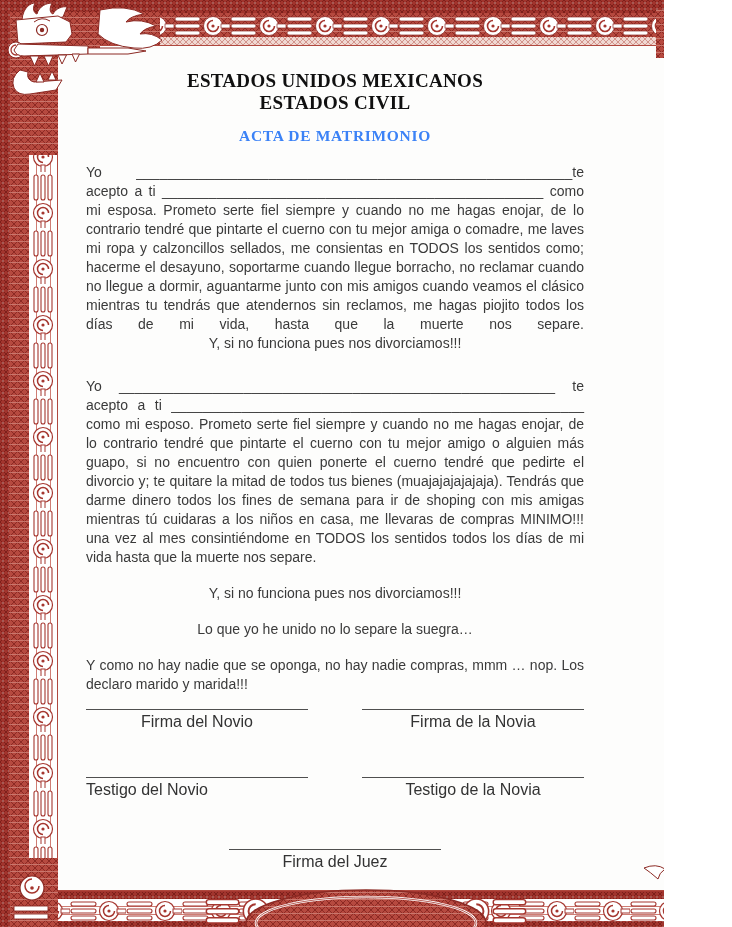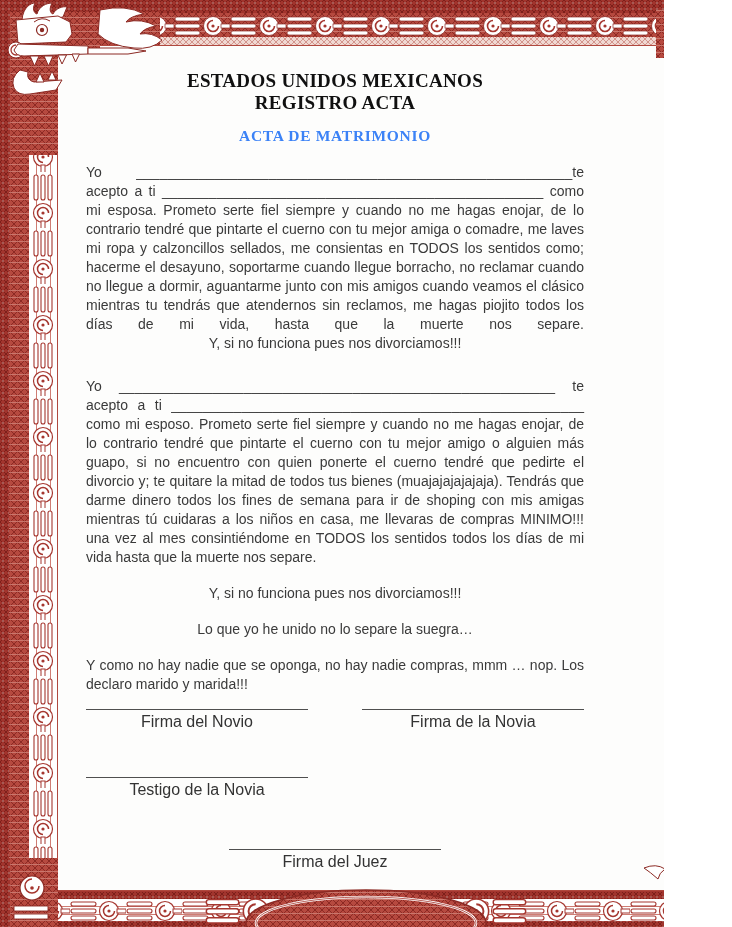--- a/index.html
+++ b/index.html
@@ -195,21 +195,21 @@
       <circle cx="696" cy="884" r="2" fill="#a5362f"></circle>
       <rect x="668" y="902" width="30" height="5" fill="#ffffff" stroke="#8c2a24" stroke-width="0.9"></rect>
       <rect x="668" y="910" width="30" height="5" fill="#ffffff" stroke="#8c2a24" stroke-width="0.9"></rect>
     </g>
   </svg>
 
   <div class="content">
 
     <h1 class="doc-title">
       <span>ESTADOS UNIDOS MEXICANOS</span><br>
-      <span>REGISTRO ACTA</span>
+      <span>ESTADOS CIVIL</span>
     </h1>
 
     <h2 class="doc-subtitle">ACTA DE MATRIMONIO</h2>
 
     <p class="vow stretch-last"><span>Yo </span><span>________________________________________________________</span><span>te acepto a ti </span><span>_________________________________________________</span><span> como mi esposa. Prometo serte fiel siempre y cuando no me hagas enojar, de lo contrario tendré que pintarte el cuerno con tu mejor amiga o comadre, me laves mi ropa y calzoncillos sellados, me consientas en TODOS los sentidos como; hacerme el desayuno, soportarme cuando llegue borracho, no reclamar cuando no llegue a dormir, aguantarme junto con mis amigos cuando veamos el clásico mientras tu tendrás que atendernos sin reclamos, me hagas piojito todos los días de mi vida, hasta que la muerte nos separe.</span></p>
     <p class="line">Y, si no funciona pues nos divorciamos!!!</p>
 
     <p class="vow second"><span>Yo </span><span>________________________________________________________</span><span> te acepto a ti </span><span>_____________________________________________________</span><span> como mi esposo. Prometo serte fiel siempre y cuando no me hagas enojar, de lo contrario tendré que pintarte el cuerno con tu mejor amigo o alguien más guapo, si no encuentro con quien ponerte el cuerno tendré que pedirte el divorcio y; te quitare la mitad de todos tus bienes (muajajajajajaja). Tendrás que darme dinero todos los fines de semana para ir de shoping con mis amigas mientras tú cuidaras a los niños en casa, me llevaras de compras MINIMO!!! una vez al mes consintiéndome en TODOS los sentidos todos los días de mi vida hasta que la muerte nos separe.</span></p>
 
     <p class="line gap">Y, si no funciona pues nos divorciamos!!!</p>
@@ -221,20 +221,24 @@
         <div class="sig-line"></div>
         <div class="sig-label">Firma del Novio</div>
       </div>
       <div class="sig-col">
         <div class="sig-line"></div>
         <div class="sig-label">Firma de la Novia</div>
       </div>
     </div>
 
     <div class="sig-row second">
+      <div class="sig-col">
+        <div class="sig-line"></div>
+        <div class="sig-label align-left">Testigo del Novio</div>
+      </div>
       <div class="sig-col">
         <div class="sig-line"></div>
         <div class="sig-label">Testigo de la Novia</div>
       </div>
     </div>
 
     <div class="sig-judge">
       <div class="sig-line"></div>
       <div class="sig-label">Firma del Juez</div>
     </div>

